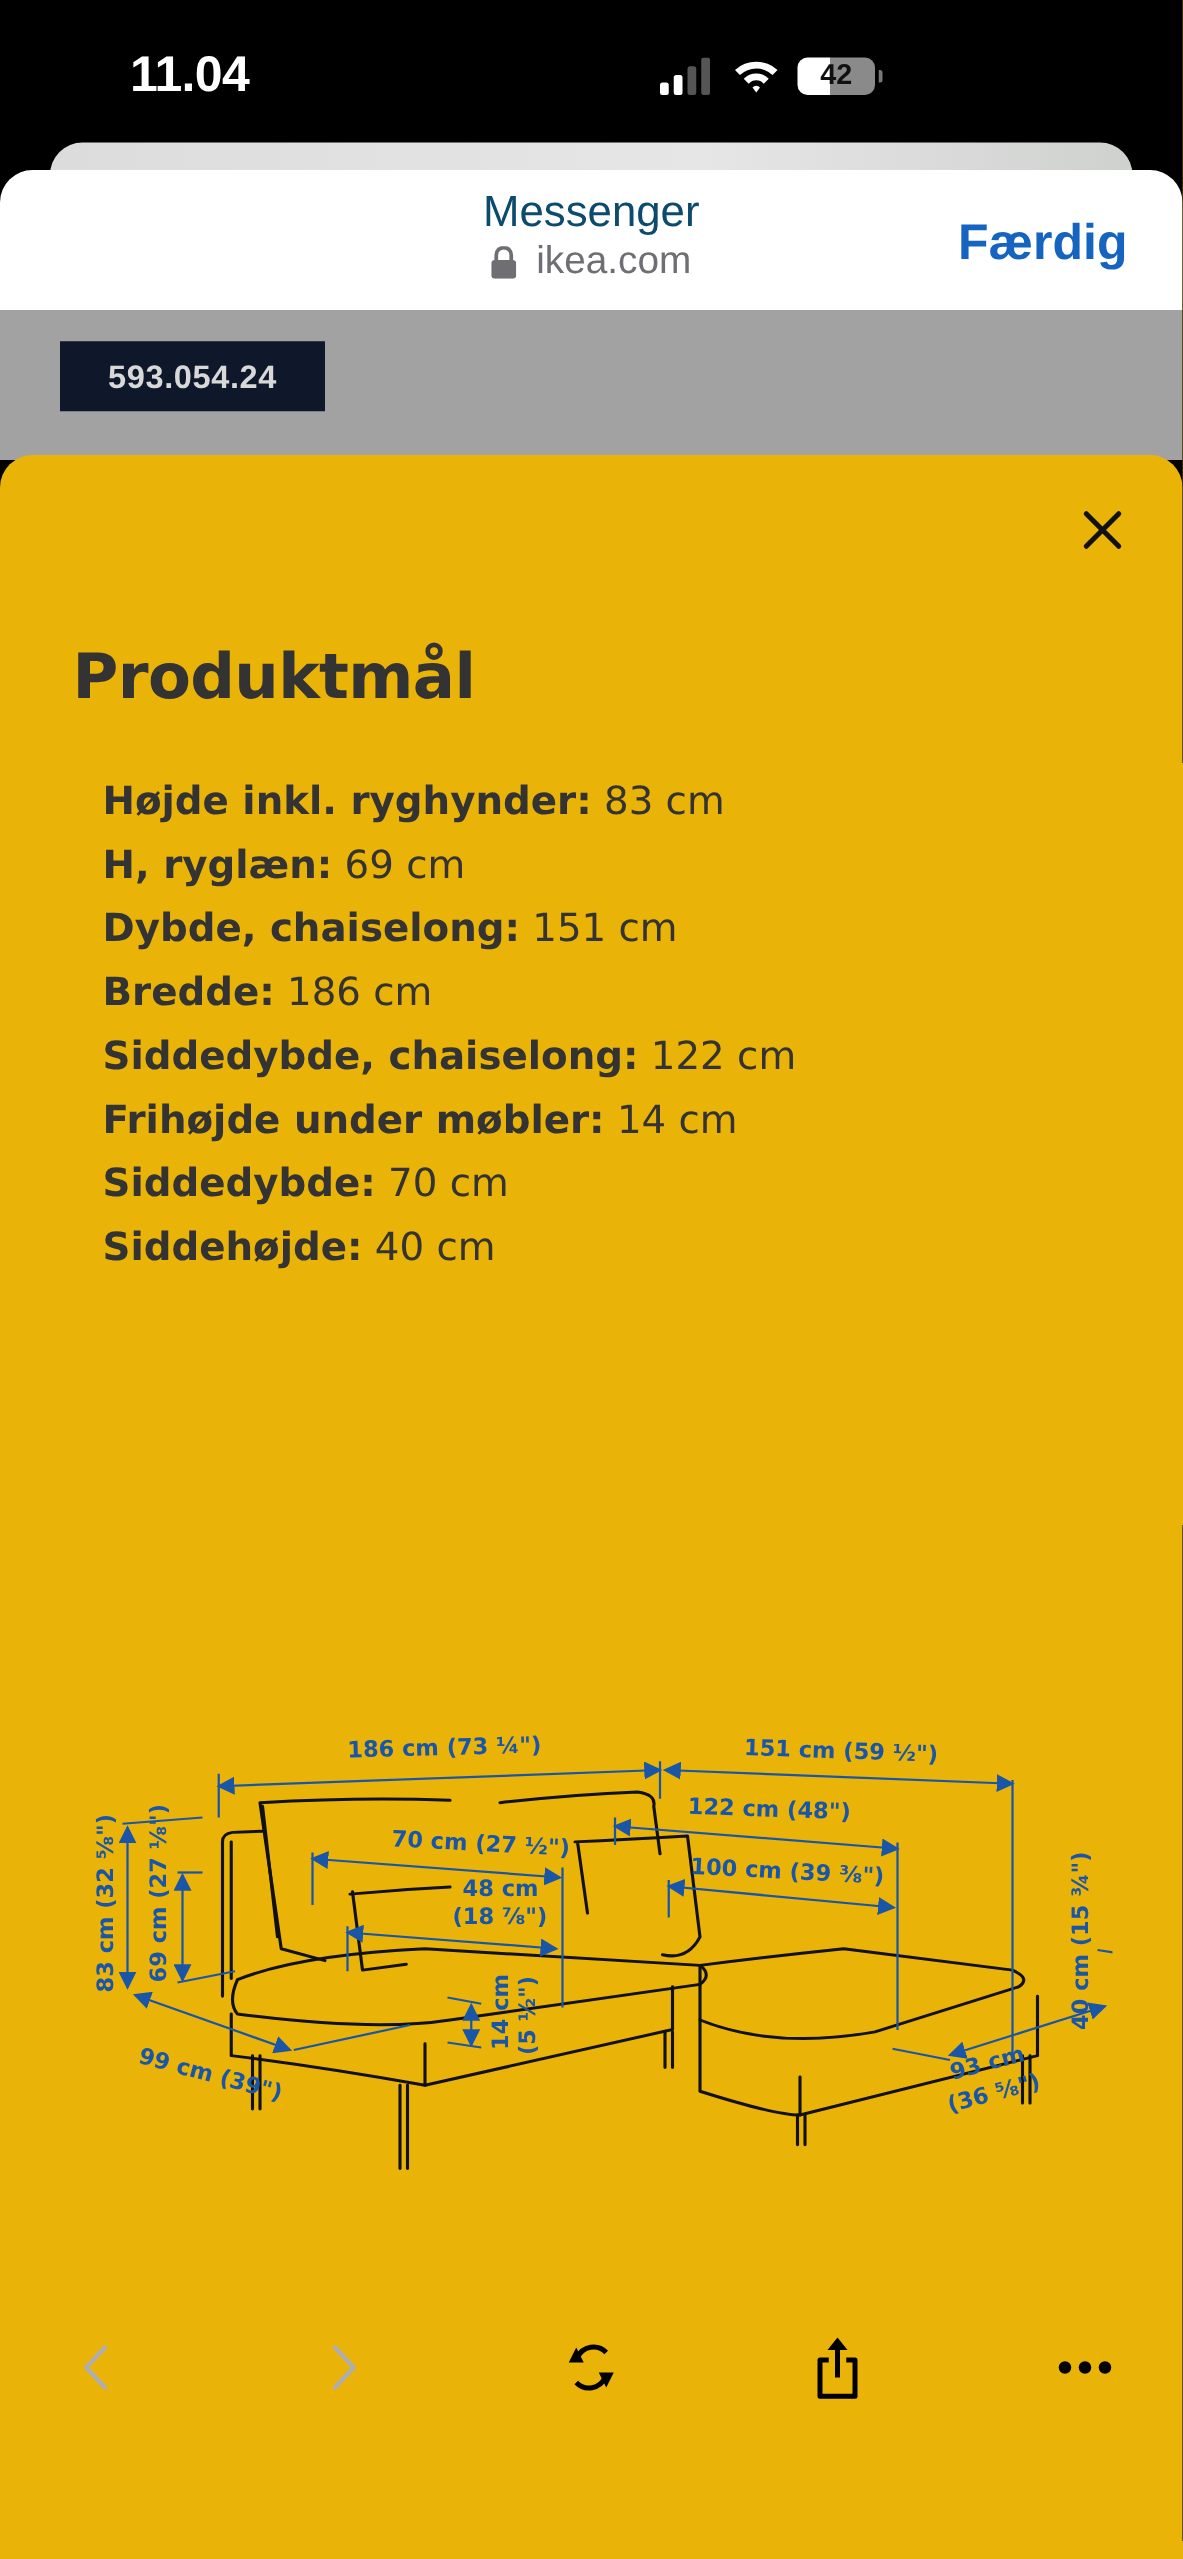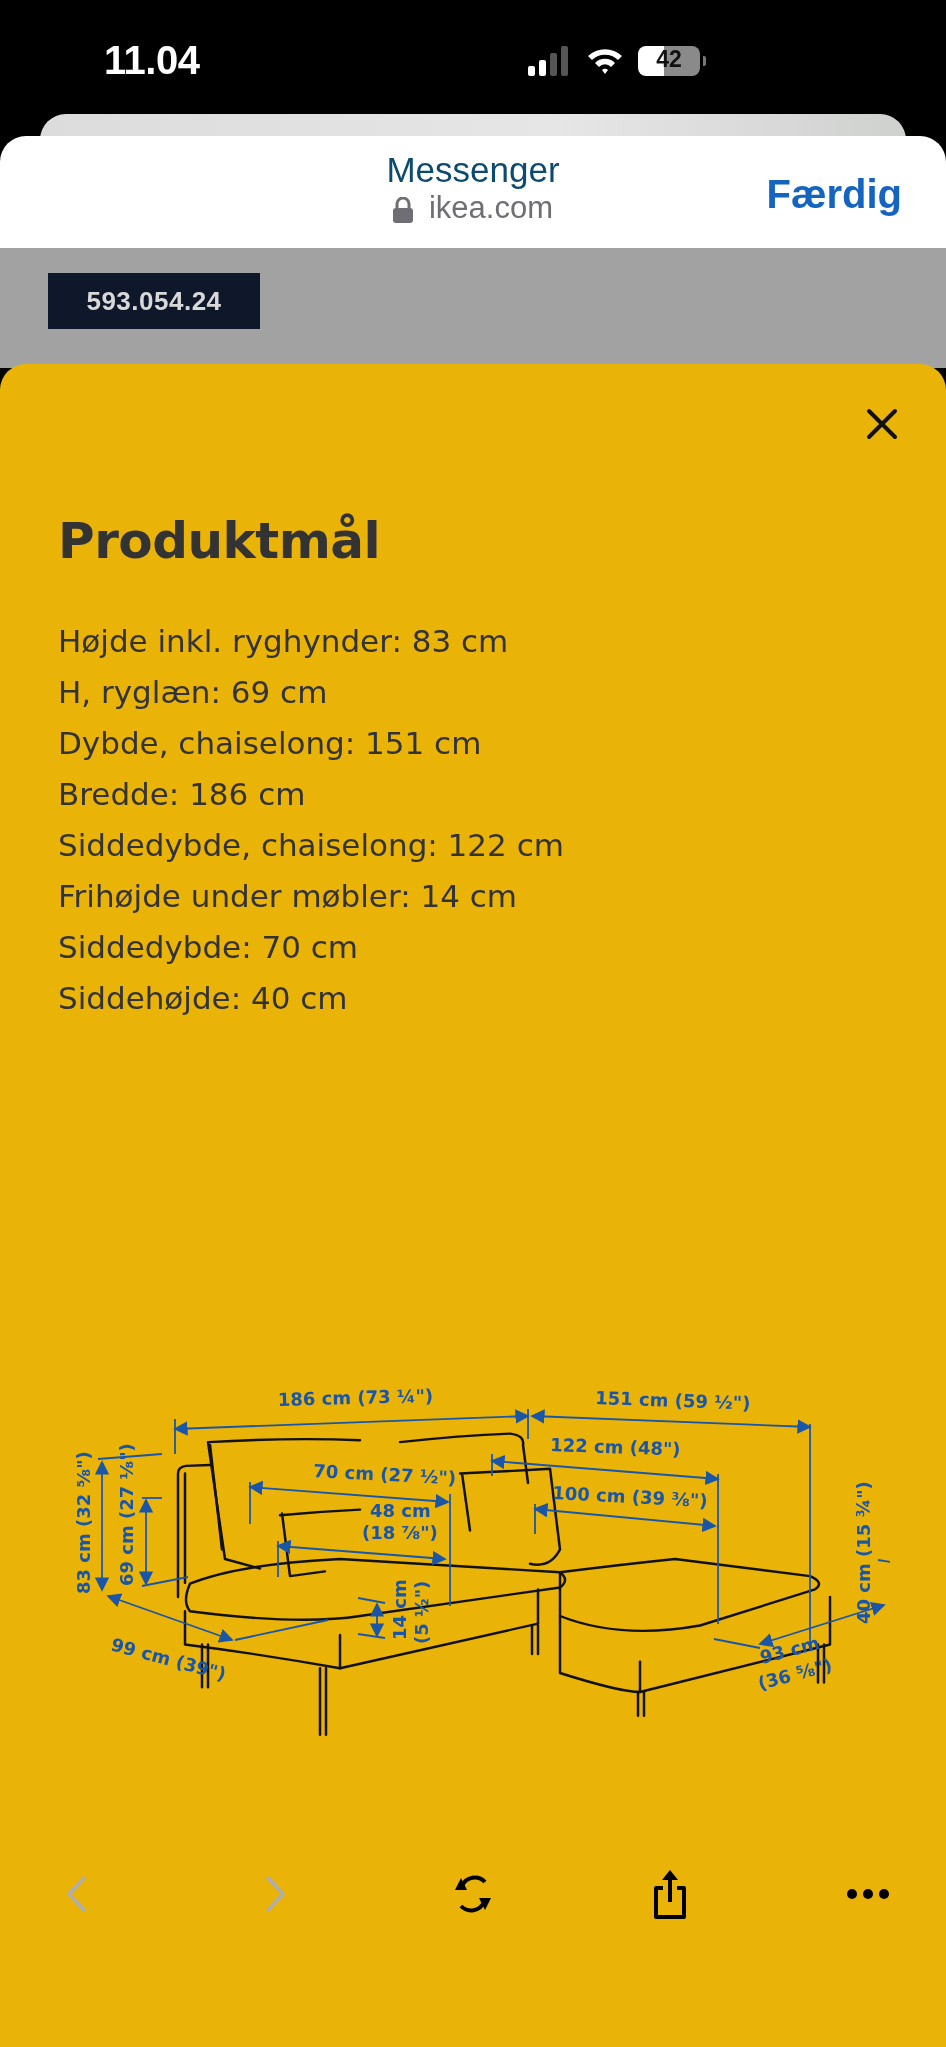--- a/index.html
+++ b/index.html
@@ -21,21 +21,21 @@
   .done-btn { position: absolute; right: 44px; top: 36px; color: #1565c0; font-size: 40px; font-weight: 600; }
 
   .gray-band { position: absolute; left: 0; top: 248px; width: 946px; height: 120px; background: #a2a2a2; }
   .article-no { position: absolute; left: 48px; top: 273px; width: 212px; height: 56px; background: #0f172a; color: #d8d8d8; font-size: 26px; font-weight: 700; display: flex; align-items: center; justify-content: center; letter-spacing: 0.5px; }
 
   .modal { position: absolute; left: 0; top: 364px; width: 946px; height: 1683px; background: #eab308; border-radius: 26px 26px 0 0; }
   .close-btn { position: absolute; right: 46px; top: 42px; width: 36px; height: 36px; }
   .modal-title { position: absolute; left: 58px; top: 148px; font-size: 50px; font-weight: 700; color: #333; font-family: "DejaVu Sans", sans-serif; letter-spacing: -0.5px; }
   .dims { position: absolute; left: 58px; top: 252px; }
   .dim-row { font-family: "DejaVu Sans", sans-serif; font-size: 31px; line-height: 51px; color: #333; white-space: nowrap; }
-  .dim-row b { font-weight: 400; color: #333; }
+  .dim-row b { font-weight: 700; color: #333; margin-left: 24px; }
   .dim-row span.v { font-weight: 400; }
 
   .diagram { position: absolute; left: 60px; top: 960px; width: 830px; height: 470px; }
 
   .toolbar { position: absolute; left: 0; top: 1830px; width: 946px; height: 130px; }
   .tb-btn { position: absolute; top: 34px; width: 60px; height: 60px; display: flex; align-items: center; justify-content: center; }
 </style>
 </head>
 <body>
 

